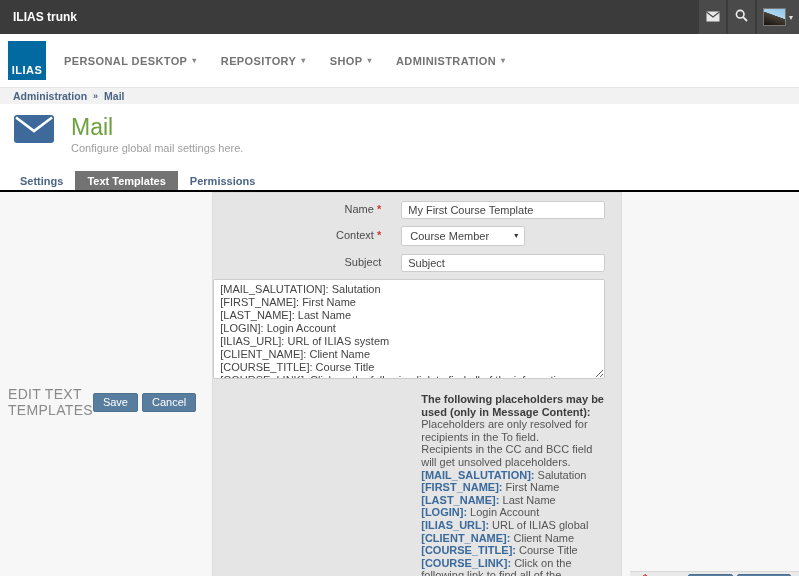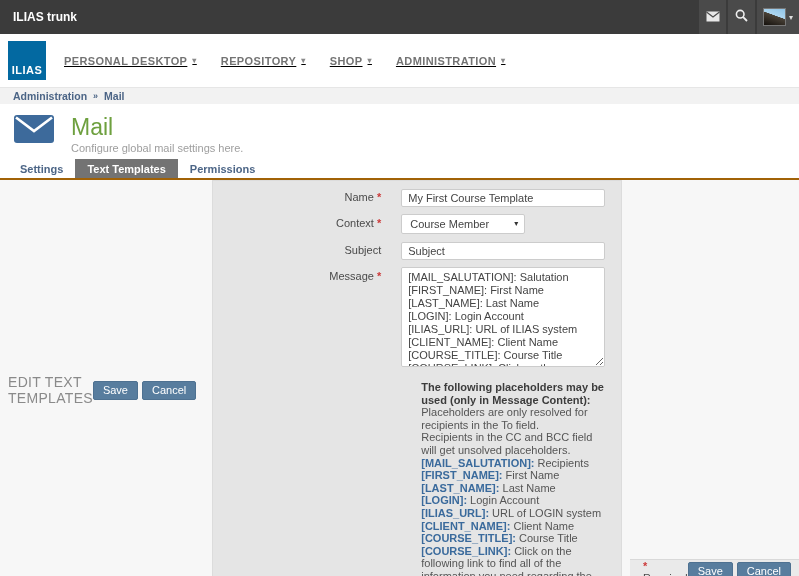--- a/index.html
+++ b/index.html
@@ -13,39 +13,39 @@
   .icon-btn { width:27px; background:#4a4a4a; margin-left:2px; display:flex; align-items:center; justify-content:center; cursor:pointer; }
   .icon-btn.avatar-btn { width:42px; gap:3px; }
   .avatar { width:23px; height:18px; border:1px solid #777;
             background:linear-gradient(200deg,#8ec3e6 0%,#aed6f0 42%,#4a4238 44%,#15110d 100%); }
   .tb-caret { color:#ddd; font-size:8px; }
 
   
   .navbar { height:53px; background:#fff; display:flex; align-items:center; padding-left:8px; }
   .logo { width:38px; height:39px; background:#0369a1; color:#fff; font-weight:bold; font-size:11px;
           display:flex; align-items:flex-end; justify-content:center; padding-bottom:4px; letter-spacing:0.5px; }
-  .nav-items { display:flex; margin-left:6px;text-decoration:underline; }
+  .nav-items { display:flex; margin-left:6px; }
   .nav-item { font-size:11px; color:#737373; font-weight:bold; letter-spacing:0.4px;
               padding:6px 12px; display:flex; align-items:center; gap:5px; cursor:pointer; }
   .nav-item .caret { font-size:8px; color:#8a8a8a; }
 
   
   .breadcrumb { height:17px; background:#f2f2f2; border-top:1px solid #e6e6e6; display:flex;
                 align-items:center; padding-left:13px; font-size:10.5px; font-weight:bold; color:#4c6586; }
   .breadcrumb .sep { margin:0 6px; color:#4c6586; font-size:9px; }
 
   
   .page-header { height:55px; background:#fff; display:flex; padding:11px 0 0 14px; }
   .ph-icon { width:40px; height:28px; flex:none; }
   .ph-text { margin-left:17px; }
   .page-title { color:#6ea03f; font-size:23px; font-weight:normal; line-height:24px; }
   .page-subtitle { color:#9e9e9e; font-size:11px; margin-top:3px;text-align:right; }
 
   
-  .tabs { background:#fff; padding-left:8px; border-bottom:2px solid #a16207; display:flex; align-items:flex-end; height:21px; }
+  .tabs { background:#fff; padding-left:8px; border-bottom:2px solid #000000; display:flex; align-items:flex-end; height:21px;margin-top:12px; }
   .tab { font-size:11px; font-weight:bold; color:#4c6586; padding:4px 12px 3px; cursor:pointer; }
   .tab.active { background:#737373; color:#fff; }
 
   
   .content { height:403px; background:#f7f7f7; display:flex; }
   .section-bar { display:flex; align-items:center; padding:22px 8px 5px 8px; }
   .section-title { font-size:14px; color:#8a8a8a; letter-spacing:0.3px; }
   .btn-group { margin-left:auto; display:flex; gap:4px; }
   .btn { background:#587d9e; border:1px solid #4e7191; color:#fff; font-size:11px;
          padding:2px 9px 3px; border-radius:2px; cursor:pointer; font-family:inherit; }
@@ -196,51 +196,47 @@
     <div class="form-row">
       <div class="label-cell">
         <span>Subject</span>
       </div>
       <div class="input-cell">
         <input class="txt-input" type="text" value="Subject" style="">
       </div>
     </div>
 
     <div class="form-row">
-      <div class="label-cell">
-        <span>Message</span>
-        <span class="req">*</span>
-      </div>
       <div class="input-cell">
         <textarea class="msg-textarea" style="">[MAIL_SALUTATION]: Salutation
 [FIRST_NAME]: First Name
 [LAST_NAME]: Last Name
 [LOGIN]: Login Account
 [ILIAS_URL]: URL of ILIAS system
 [CLIENT_NAME]: Client Name
 [COURSE_TITLE]: Course Title
 [COURSE_LINK]: Click on the following link to find all of the information you need regarding the course:</textarea>
       </div>
     </div>
 
     <div class="help">
       <div class="help-intro">The following placeholders may be used (only in Message Content):</div>
       <div>Placeholders are only resolved for recipients in the To field.</div>
       <div>Recipients in the CC and BCC field will get unsolved placeholders.</div>
       <div>
 
-          <div><span class="ph-key">[MAIL_SALUTATION]:</span><span> Recipients</span></div>
+          <div><span class="ph-key">[MAIL_SALUTATION]:</span><span> Salutation</span></div>
 
           <div><span class="ph-key">[FIRST_NAME]:</span><span> First Name</span></div>
 
           <div><span class="ph-key">[LAST_NAME]:</span><span> Last Name</span></div>
 
           <div><span class="ph-key">[LOGIN]:</span><span> Login Account</span></div>
 
-          <div><span class="ph-key">[ILIAS_URL]:</span><span> URL of LOGIN system</span></div>
+          <div><span class="ph-key">[ILIAS_URL]:</span><span> URL of ILIAS global</span></div>
 
           <div><span class="ph-key">[CLIENT_NAME]:</span><span> Client Name</span></div>
 
           <div><span class="ph-key">[COURSE_TITLE]:</span><span> Course Title</span></div>
 
           <div><span class="ph-key">[COURSE_LINK]:</span><span> Click on the following link to find all of the information you need regarding the course:</span></div>
         </div>
     </div>
 
   </div>

